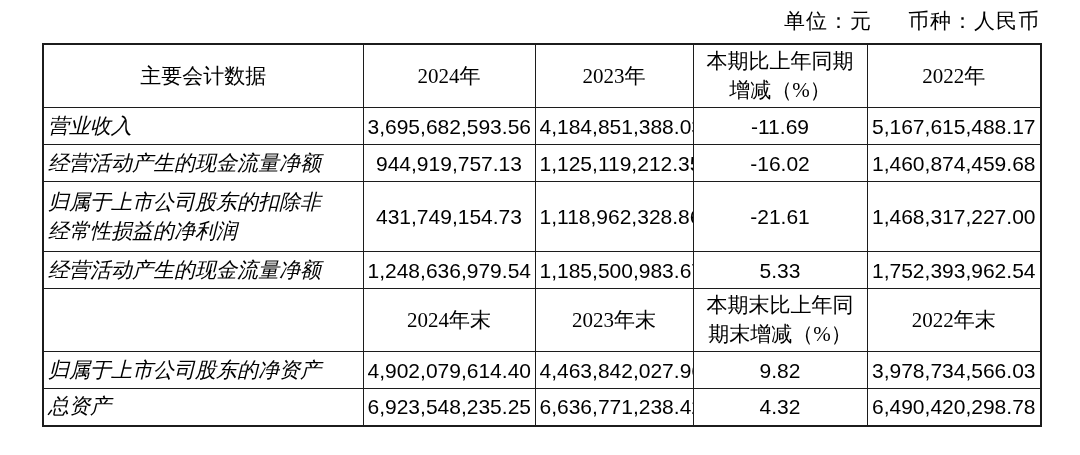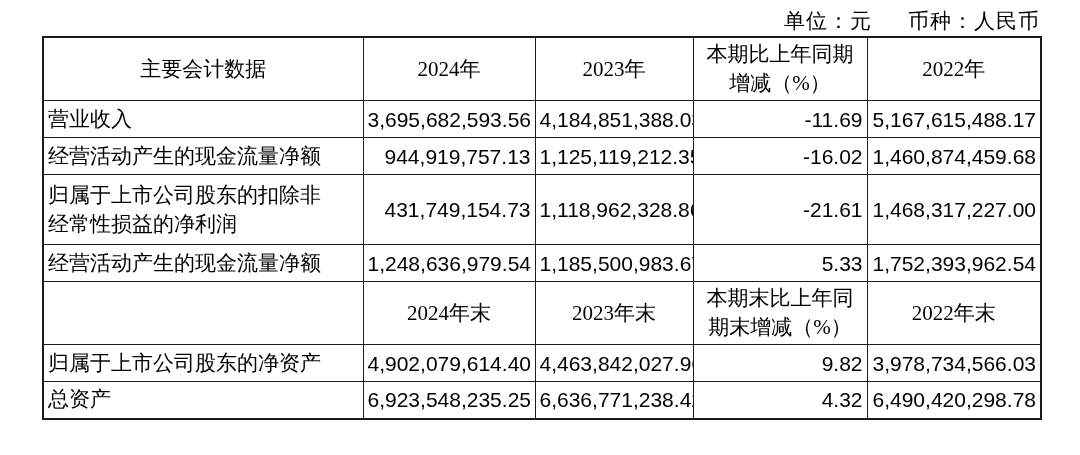--- a/index.html
+++ b/index.html
@@ -13,20 +13,21 @@
     color: #000000;
   }
   .doc {
     width: 998px;
     margin: 6px 0 0 42px;
   }
   .caption {
     text-align: right;
     font-size: 21px;
     line-height: 30px;
+    margin-bottom: 7px;
     letter-spacing: 1px;
     white-space: nowrap;
   }
   .caption .gap {
     display: inline-block;
     width: 36px;
   }
   table.fin {
     border-collapse: collapse;
     table-layout: fixed;
@@ -53,23 +54,24 @@
   tr.r-tall  { height: 70px; padding-left: 44px; }
 
   td.c-head {
     text-align: center;
     white-space: pre-line;
   }
   td.c-label {
     text-align: left;
     padding-left: 6px;
     white-space: pre-line;
+    font-style: italic;
   }
   td.c-num {
-    text-align: right;
+    text-align: center;
     font-family: "Liberation Sans", sans-serif;
     font-size: 20px;
     padding-right: 3px;
     white-space: nowrap;
   }
   td.c-num-last {
     padding-right: 9px;
   }
 </style>
 </head>

